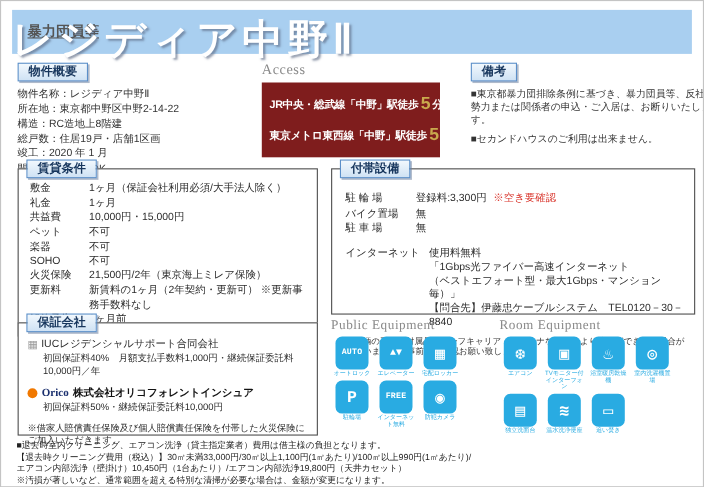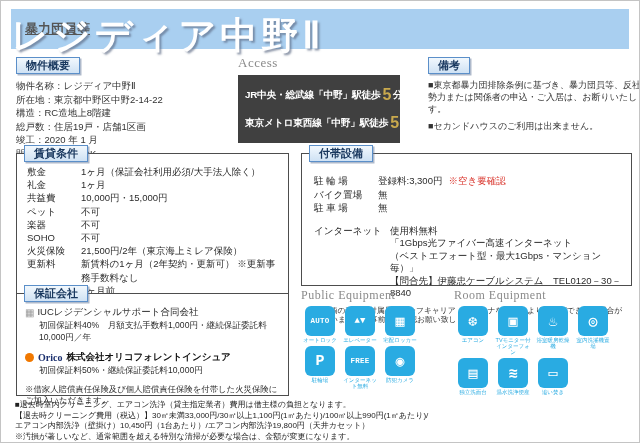--- a/index.html
+++ b/index.html
@@ -16,21 +16,21 @@
   .sec-tab { display:inline-block; background:linear-gradient(180deg,#f2f8fd,#cfe2f4); border:1px solid #5b8fc9; box-shadow:1.5px 1.5px 0 rgba(110,130,160,.55); color:#17365d; font-weight:bold; font-size:11px; line-height:15px; padding:0 9px; white-space:nowrap; }
 
   .serif-head { font-family:"Liberation Serif", serif; font-size:13px; color:#8a8a8a; letter-spacing:.5px; }
 
   
   .overview { position:absolute; left:15px; top:54px; width:218px; }
   .ov-lines { margin-top:5px; font-size:9.5px; line-height:13.5px; color:#333; }
 
   
   .access { position:absolute; left:237px; top:54px; width:162px; }
-  .access-box { margin-top:4px; height:68px; background:#404040; padding:6px 7px; }
+  .access-box { margin-top:4px; height:68px; background:#7f1d1d; padding:6px 7px; }
   .route { display:flex; align-items:center; white-space:nowrap; color:#fff; font-weight:bold; font-size:9.8px; height:28px; letter-spacing:-.3px; }
   .route .min { color:#c9a94d; font-size:16px; font-weight:bold; margin:0 2px; }
 
   
   .remarks { position:absolute; left:427px; top:54px; width:226px; }
   .remarks .item { font-size:9px; line-height:12px; color:#333; margin-top:5px; }
 
   
   .box { position:absolute; border:1px solid #4d4d4d; background:#fff; }
   .box > .sec-tab { position:absolute; top:-9px; left:7px; }

